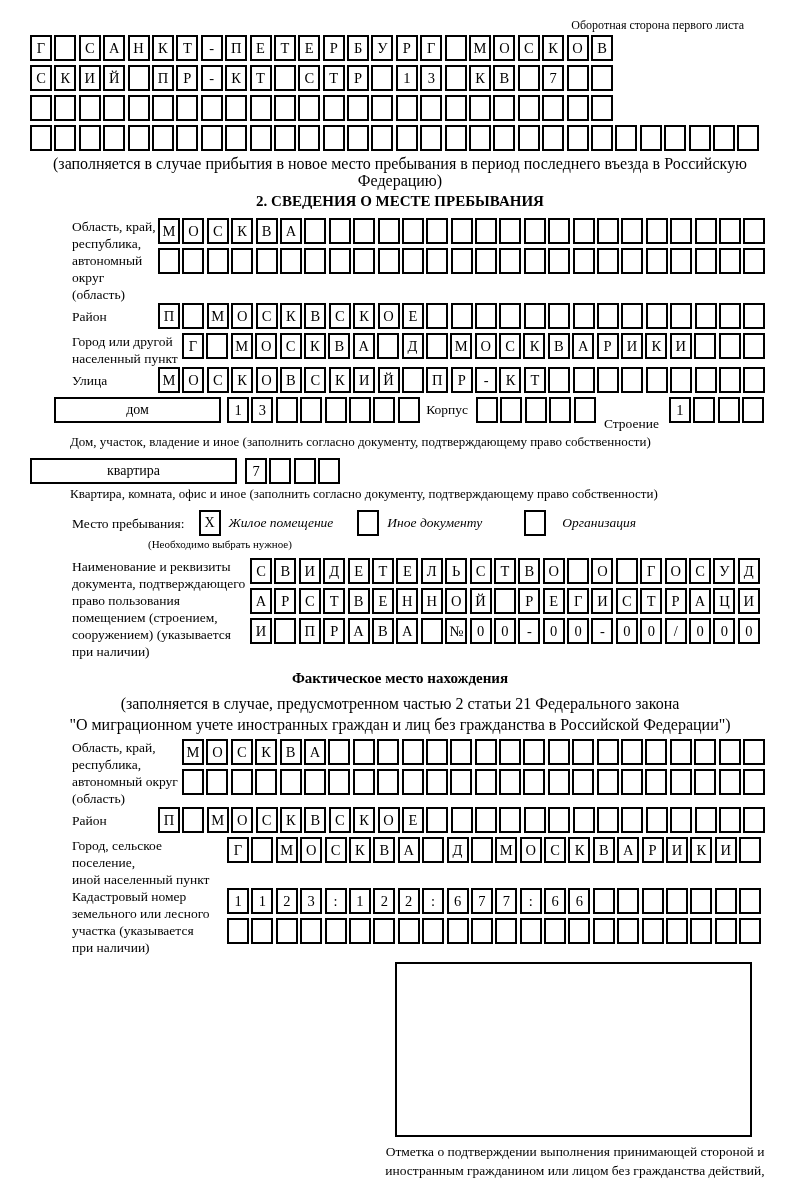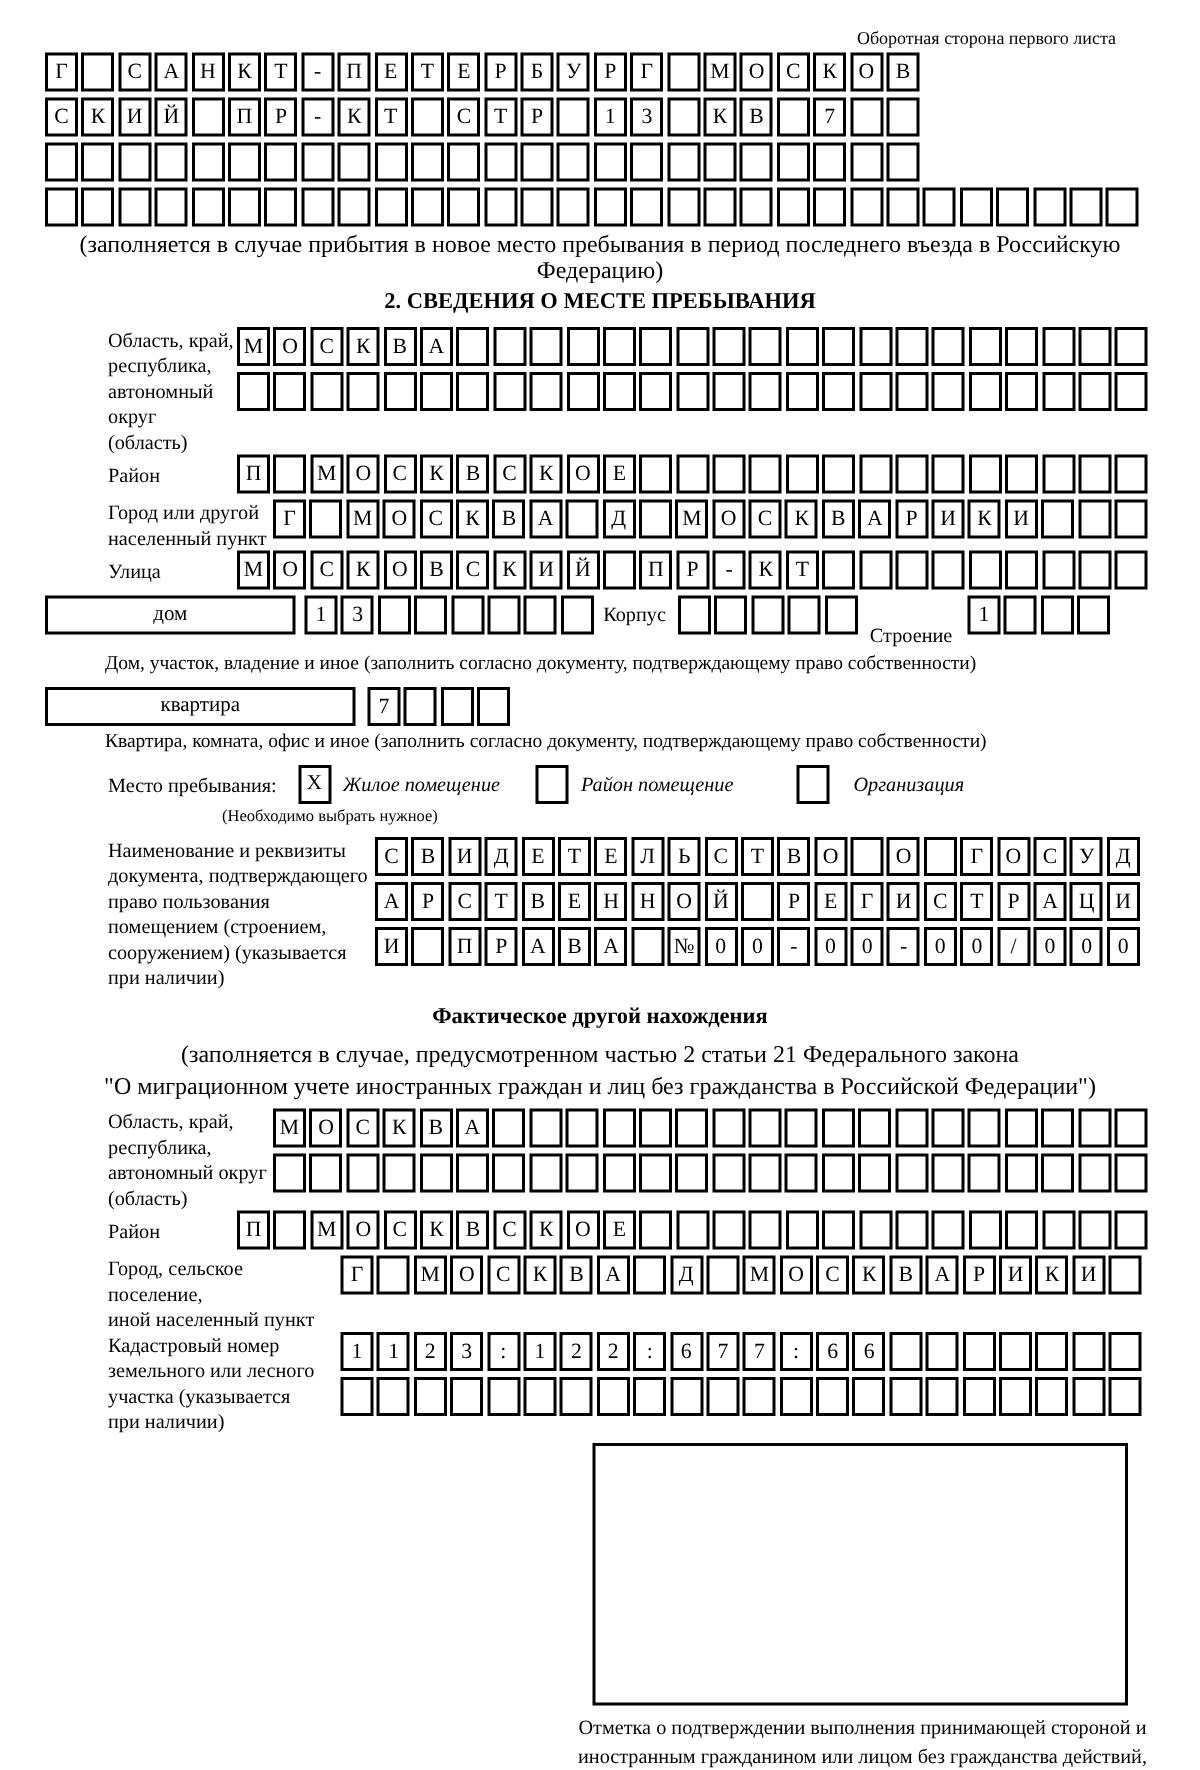--- a/index.html
+++ b/index.html
@@ -309,21 +309,21 @@
         <span class="cell"></span>
         <span class="cell"></span>
         <span class="cell"></span>
         <span class="cell"></span>
         <span class="cell"></span>
         <span class="cell"></span>
       </div>
   </div>
 
   <div class="frow" style="margin-bottom:2px;">
-    <span class="bigcell" style="width:167px;margin-right:6px;">дом</span>
+    <span class="bigcell" style="width:167px;margin-right:6px;margin-left:24px;">дом</span>
     <span class="cellrow" style="margin-bottom:0;">
         <span class="cell">1</span>
         <span class="cell">3</span>
         <span class="cell"></span>
         <span class="cell"></span>
         <span class="cell"></span>
         <span class="cell"></span>
         <span class="cell"></span>
         <span class="cell"></span>
       </span>
@@ -354,21 +354,21 @@
         <span class="cell"></span>
       </span>
   </div>
   <div class="caption-l" style="margin-left:40px;">Квартира, комната, офис и иное (заполнить согласно документу, подтверждающему право собственности)</div>
 
   <div class="frow">
     <span class="lbl" style="width:auto;padding-left:42px;padding-top:5px;">Место пребывания:</span>
     <span class="cb">X</span>
     <span class="cb-lab">Жилое помещение</span>
     <span class="cb" style="margin-left:10px;"></span>
-    <span class="cb-lab">Район помещение</span>
+    <span class="cb-lab">Иное документу</span>
     <span class="cb" style="margin-left:28px;margin-right:16px;"></span>
     <span class="cb-lab">Организация</span>
   </div>
   <div class="choose-note">(Необходимо выбрать нужное)</div>
 
   <div class="frow mb6">
     <div class="lbl w220">Наименование и реквизиты
 документа, подтверждающего
 право пользования
 помещением (строением,
@@ -440,21 +440,21 @@
           <span class="cell">0</span>
           <span class="cell">0</span>
           <span class="cell">/</span>
           <span class="cell">0</span>
           <span class="cell">0</span>
           <span class="cell">0</span>
         </div>
     </div>
   </div>
 
-  <div class="sec-title" style="margin-top:10px;">Фактическое другой нахождения</div>
+  <div class="sec-title" style="margin-top:10px;">Фактическое место нахождения</div>
   <div class="note-c">(заполняется в случае, предусмотренном частью 2 статьи 21 Федерального закона</div>
   <div class="note-c mb6">"О миграционном учете иностранных граждан и лиц без гражданства в Российской Федерации")</div>
 
   <div class="frow">
     <div class="lbl w152">Область, край,
 республика,
 автономный округ
 (область)</div>
     <div class="rows">
       <div class="cellrow">

